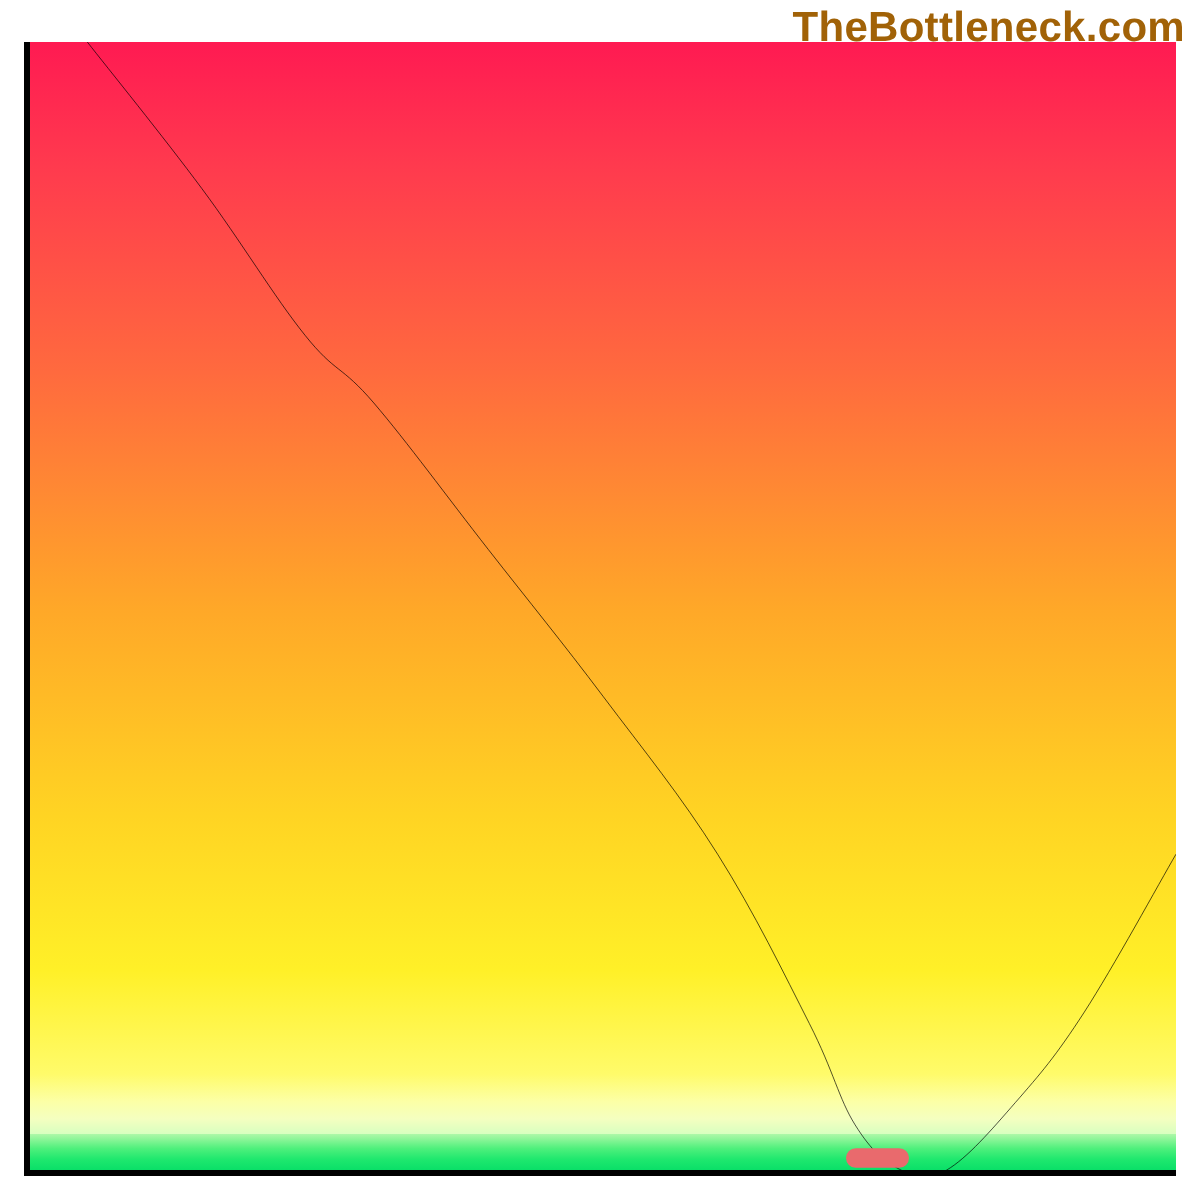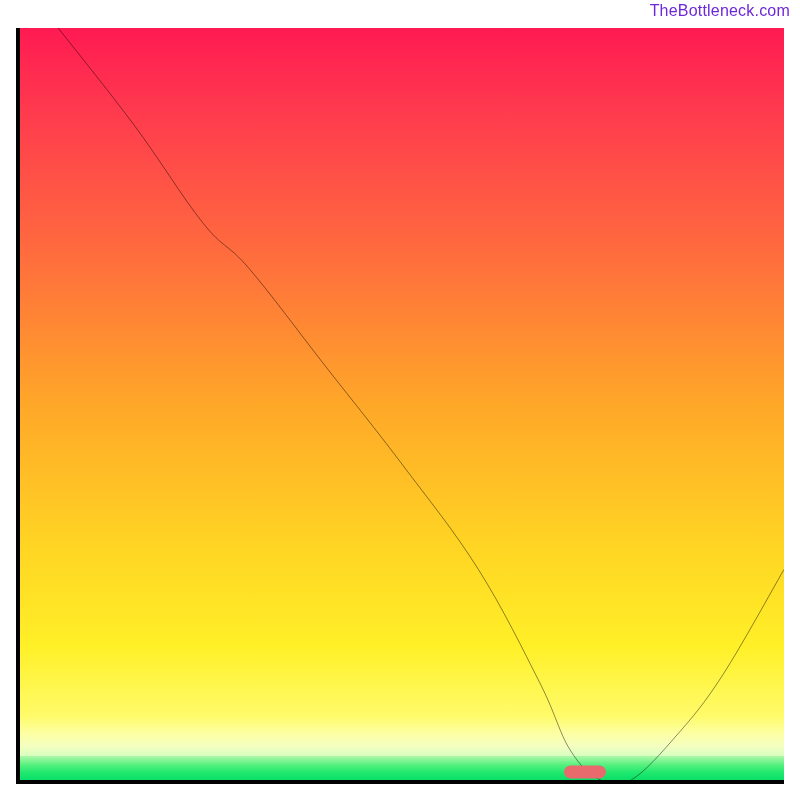--- a/index.html
+++ b/index.html
@@ -12,23 +12,23 @@
   }
   .wrap {
     position: relative;
     width: 800px;
     height: 800px;
   }
   .watermark {
     position: absolute;
     top: 2px;
     right: 10px;
-    font-size: 16px;
-    font-weight: normal;
-    color: #6d28d9;
+    font-size: 28px;
+    font-weight: bold;
+    color: #a16207;
     letter-spacing: 0.2px;
   }
   .plot {
     position: absolute;
     left: 16px;
     top: 28px;
     width: 768px;
     height: 756px;
     border-left: 4px solid #000;
     border-bottom: 4px solid #000;

